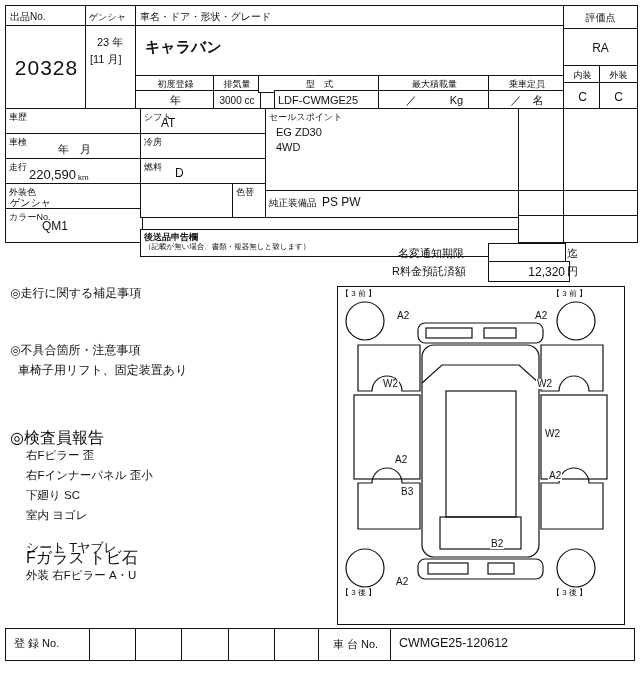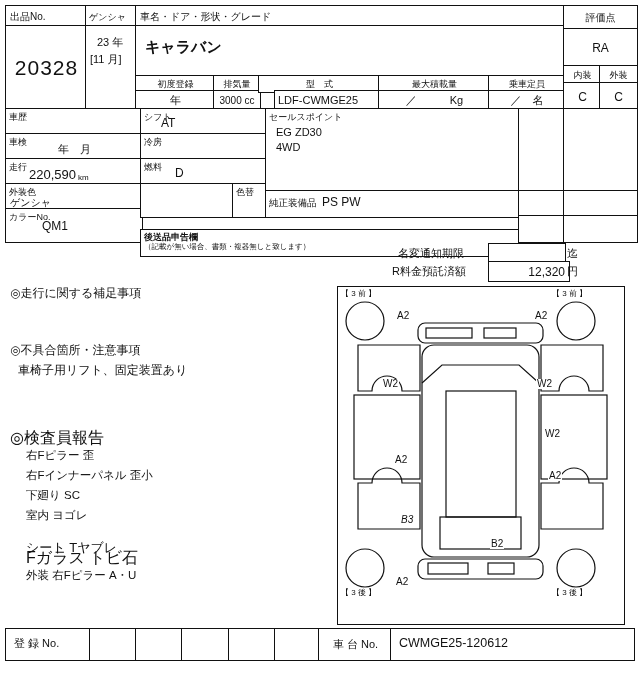--- a/index.html
+++ b/index.html
@@ -181,21 +181,21 @@
         <span class="tire-label" style="left: 214px; top: 3px;">【 3 前 】</span>
         <span class="tire-label" style="left: 3px; top: 302px;">【 3 後 】</span>
         <span class="tire-label" style="left: 214px; top: 302px;">【 3 後 】</span>
         <span class="marking" style="left: 58px; top: 24px;">A2</span>
         <span class="marking" style="left: 196px; top: 24px;">A2</span>
         <span class="marking" style="left: 44px; top: 92px;">W2</span>
         <span class="marking" style="left: 198px; top: 92px;">W2</span>
         <span class="marking" style="left: 206px; top: 142px;">W2</span>
         <span class="marking" style="left: 56px; top: 168px;">A2</span>
         <span class="marking" style="left: 210px; top: 184px;">A2</span>
-        <span class="marking" style="left: 62px; top: 228px; font-style: italic;">B3</span>
+        <span class="marking" style="left: 62px; top: 200px;">B3</span>
         <span class="marking" style="left: 152px; top: 252px;">B2</span>
         <span class="marking" style="left: 57px; top: 290px;">A2</span>
       </div>
   </div>
 
   <div>
     <div class="box" style="left:5px;top:628px;width:314px;height:31px">
       <span class="txt" style="left:8px;top:8px;font-size:11px">登 録 No.</span>
       <div class="reg-cells">
           <div class="reg-cell"></div>

